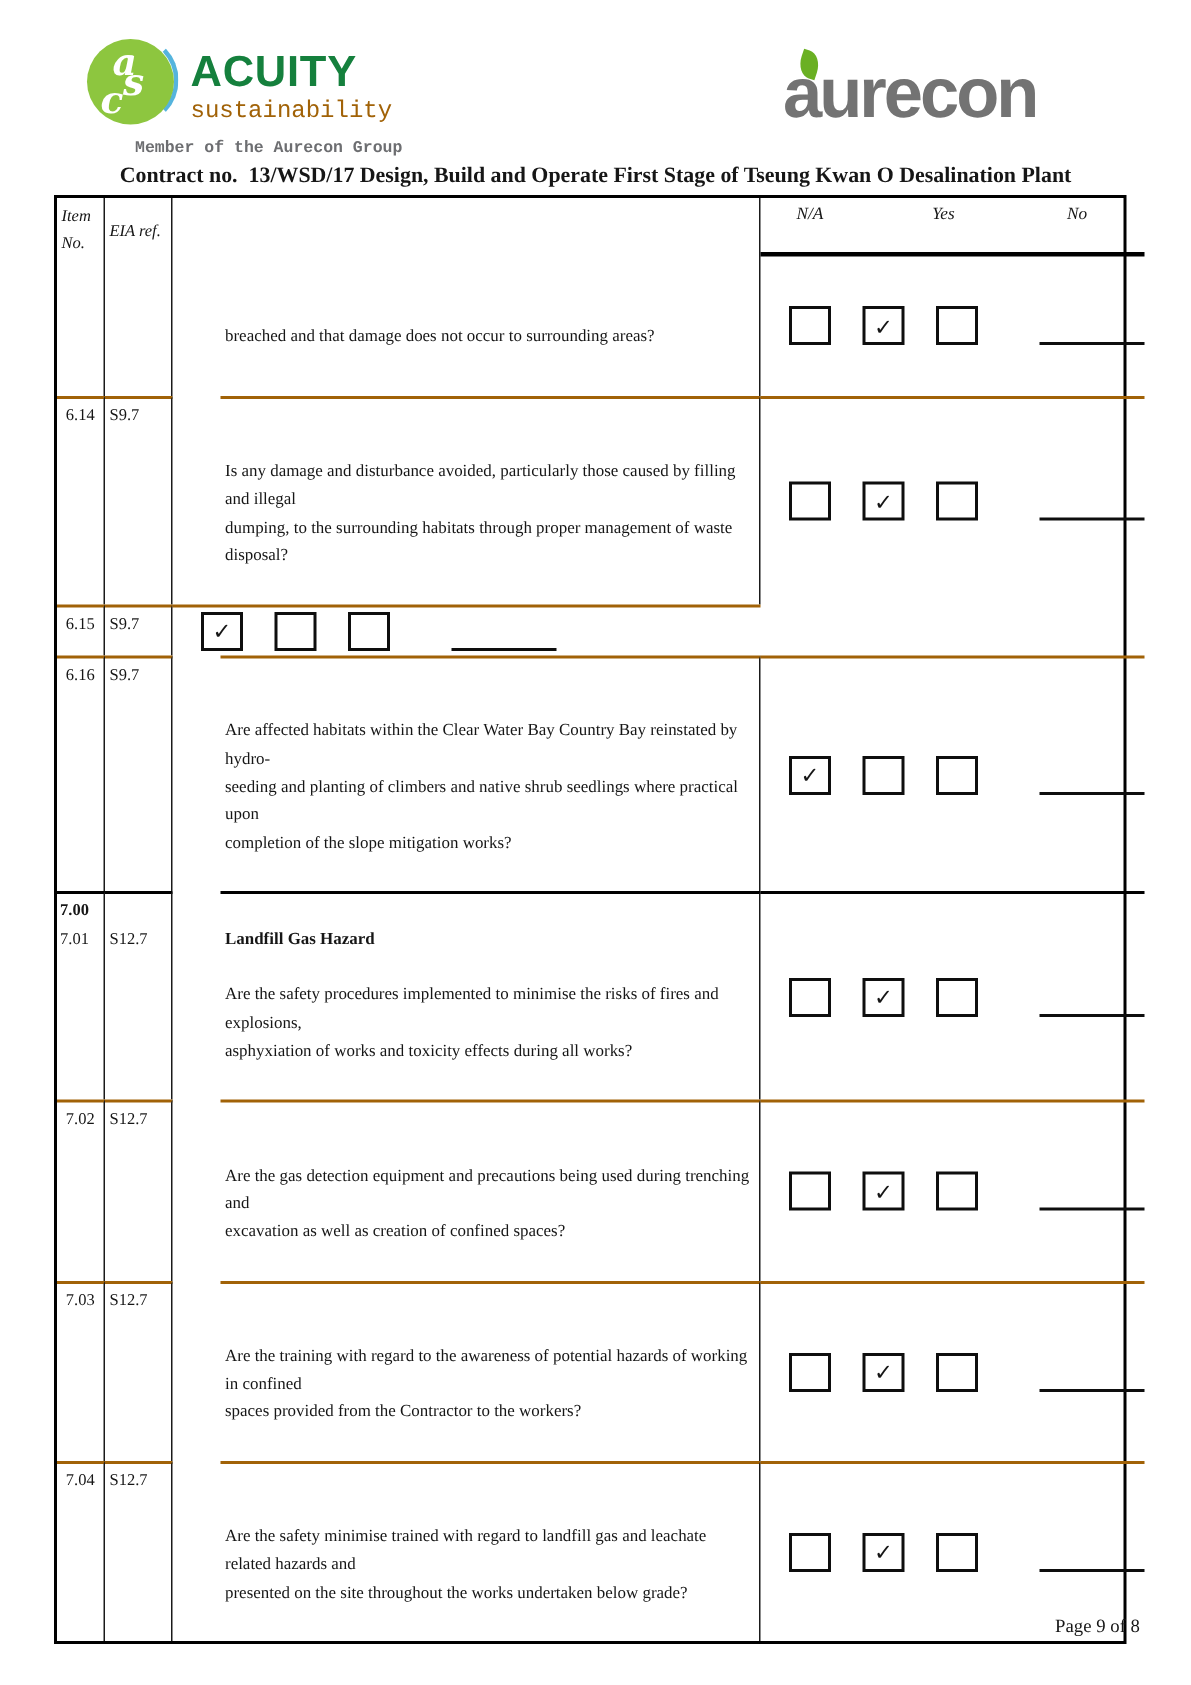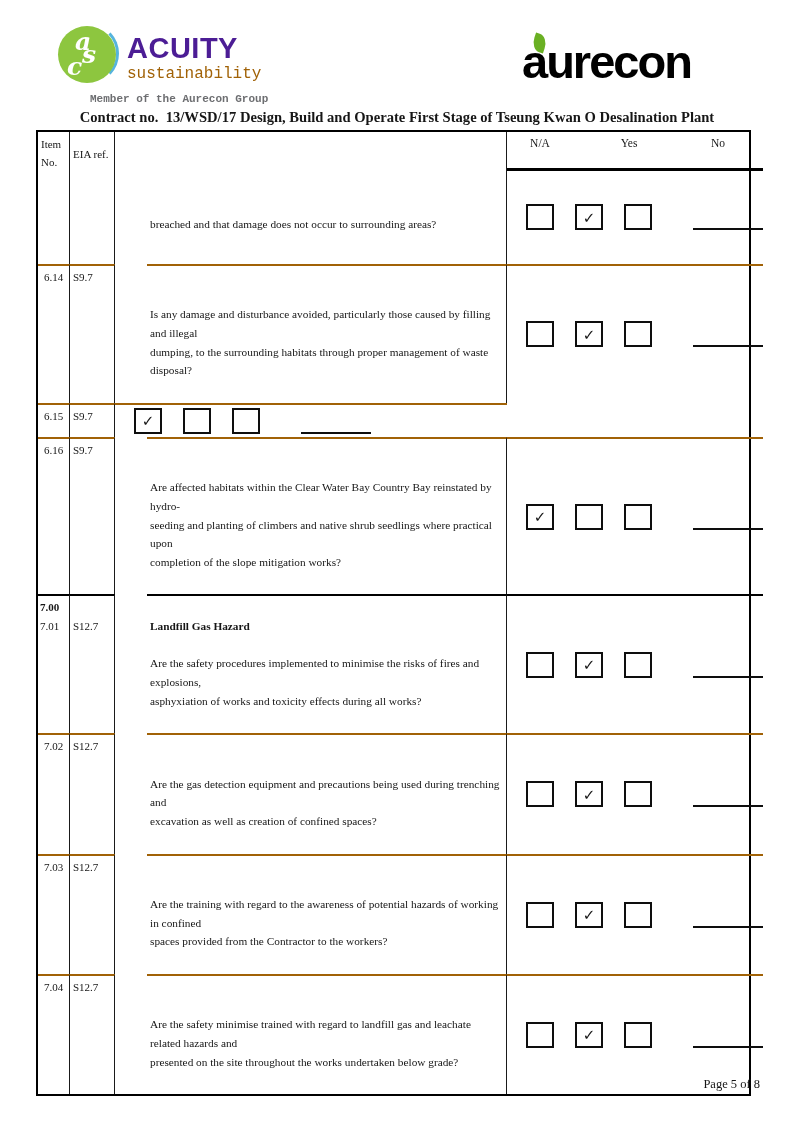--- a/index.html
+++ b/index.html
@@ -22,32 +22,32 @@
                border-radius: 50%; border: 3px solid transparent; border-right-color: #55b4dd; }
   .mark-circle { position: absolute; left: 0; top: 0; width: 58px; height: 57px;
                  background: #8dc63f; border-radius: 50%; }
   .ml { position: absolute; color: #ffffff; font-family: "DejaVu Serif", serif;
         font-weight: bold; font-style: italic; line-height: 1; }
   .ml-a { left: 17px; top: 3px;  font-size: 25px; }
   .ml-s { left: 24px; top: 16px; font-size: 25px; }
   .ml-c { left: 9px;  top: 28px; font-size: 25px; }
   .acuity-name { position: absolute; left: 69px; top: 12px;
                  font-family: "Liberation Sans", sans-serif; font-weight: bold;
-                 font-size: 29px; letter-spacing: 0.5px; color: #4c1d95; line-height: 1; }
+                 font-size: 29px; letter-spacing: 0.5px; color: #15803d; line-height: 1; }
   .acuity-sub { position: absolute; left: 69px; top: 43px; width: 128px; text-align: right;
                 font-family: Liberation Mono, monospace; font-size: 16px; color: #a16207; }
   .acuity-tag { position: absolute; left: 32px; top: 71px;
                 font-family: Liberation Mono, monospace; font-weight: bold;
                 font-size: 11px; color: #6d6e71; }
 
   .aurecon { position: absolute; left: 522px; top: 40px; }
   .aur-leaf { position: absolute; left: 11px; top: -6px; width: 13px; height: 18px;
               background: #6ab023; border-radius: 0 70% 0 70%; transform: rotate(18deg); }
   .aur-name { font-family: "Liberation Sans", sans-serif; font-weight: bold;
-              font-size: 47px; line-height: 44px; letter-spacing: -2px; color: #000000; }
+              font-size: 47px; line-height: 44px; letter-spacing: -2px; color: #737373; }
 
   
   .doc-title { text-align: center; font-weight: bold; font-size: 14.6px;
                white-space: pre; padding-top: 2px; }
 
   
   .tbl { width: 715px; margin-left: 36px; margin-top: 4px;
          border: 2.8px solid #000; background: #fff; }
   .trow { display: grid; grid-template-columns: 32px 45px 392px 1fr; }
   .cell { border-top: 2px solid #a16207; min-height: 0; }
@@ -64,21 +64,21 @@
   .c-checks { display: flex; align-items: center; padding-left: 19px; min-height: 34px; }
   .box { flex: 0 0 auto; width: 28px; height: 26px; border: 2.6px solid #0e0e0e;
          margin-right: 21px; display: flex; align-items: center; justify-content: center;
          background: #fff; cursor: pointer; }
   .tick { font-family: "DejaVu Sans", sans-serif; font-size: 15px; font-weight: bold;
           line-height: 1; transform: translateY(1px); }
   .rline { flex: 0 0 70px; margin-left: 20px; height: 0;
            border-bottom: 2.2px solid #0e0e0e; transform: translateY(12px); }
 
   
-  .thead { height: 36px; }
+  .thead { height: 36px; font-style: italic; }
   .thead .c-item { text-align: left; padding: 3px 0 0 3px; white-space: pre-line; line-height: 18px; }
   .thead .c-eia  { padding-top: 13px; }
   .thead .c-checks { align-items: flex-start; padding-top: 5px; min-height: 0; gap: 40px; }
   .hlbl { flex: 0 0 auto; width: 28px; margin-right: 21px; text-align: center;
           font-size: 11.5px; }
   .hrem { width: 96px; margin-left: 0; margin-right: 0; }
 
   
   .cont .c-item, .cont .c-eia, .cont .c-q { border-top: none; }
   .cont .c-checks { border-top: 3px solid #000; }
@@ -333,14 +333,14 @@
             </span>
       <span class="box box-no">
               <span class="tick"></span>
             </span>
       <span class="rline"></span>
     </div>
   </div>
       </div>
   </div>
 
-  <div class="pageno">Page 5 of 8</div>
+  <div class="pageno">Page 9 of 8</div>
 </div>
 
 </body></html>

